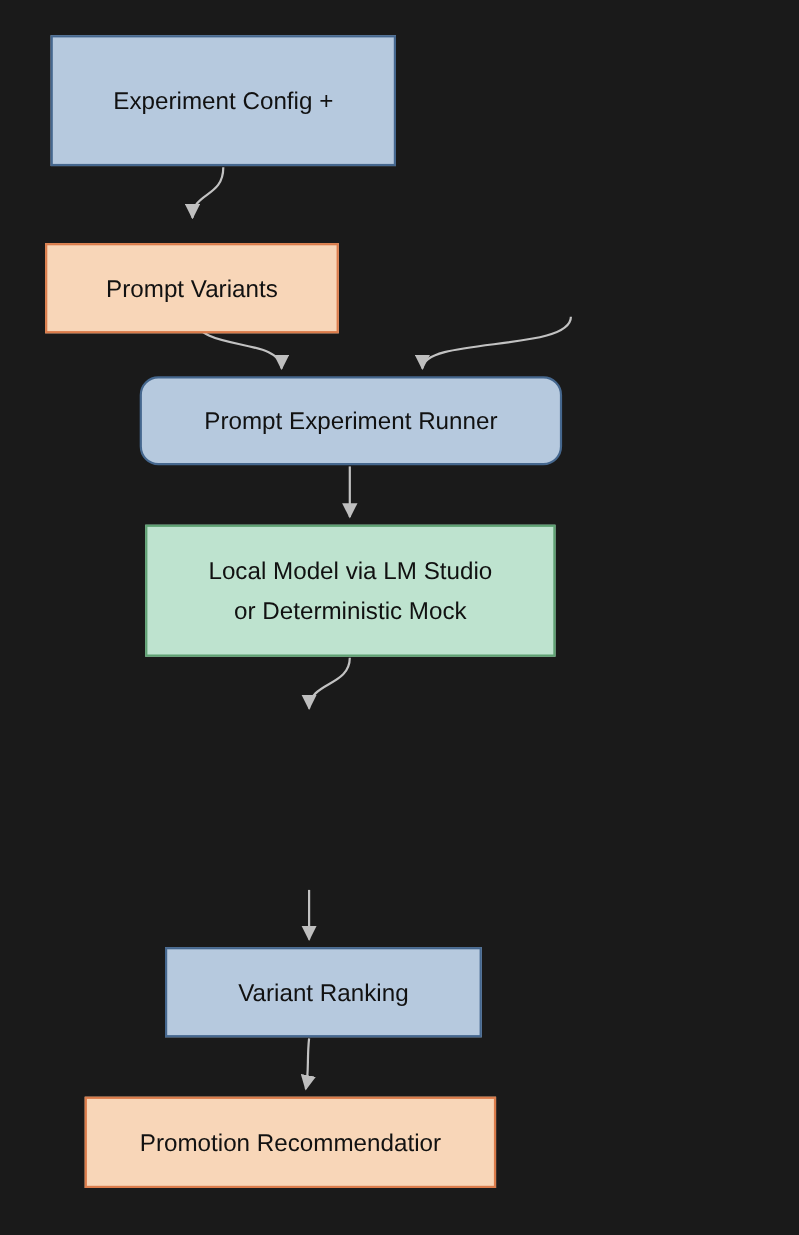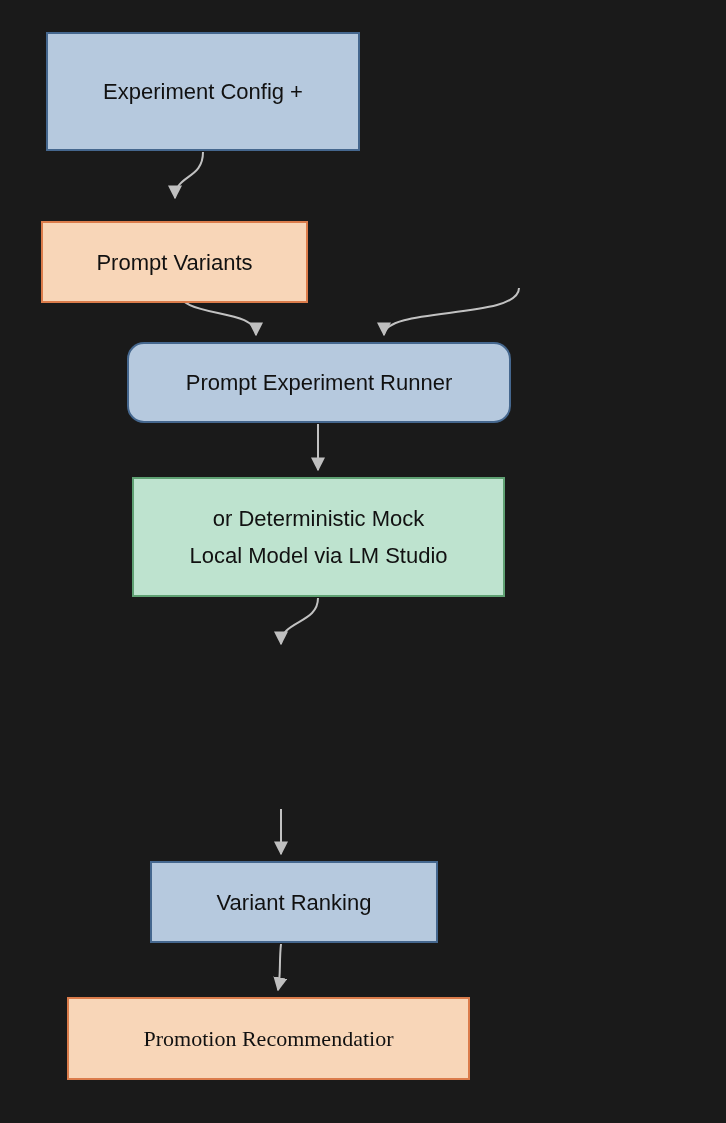--- a/index.html
+++ b/index.html
@@ -52,21 +52,21 @@
   .node.peach { background: var(--peach-fill); border-color: var(--peach-border); }
   .node.green { background: var(--green-fill); border-color: var(--green-border); }
 
   .n-config    { left: 46px;  top: 32px;  width: 314px; height: 119px; }
   .n-variants  { left: 41px;  top: 205px; width: 267px; height: 82px; margin-top: 16px;  }
   .n-evalset   { left: 360px; top: 205px; width: 320px; height: 82px;  }
   .n-runner    { left: 127px; top: 342px; width: 384px; height: 81px; border-radius: 17px;  }
   .n-model     { left: 132px; top: 477px; width: 373px; height: 120px; }
   .n-scoring   { left: 106px; top: 651px; width: 347px; height: 157px; }
   .n-ranking   { left: 150px; top: 861px; width: 288px; height: 82px;  }
-  .n-promotion { left: 67px;  top: 997px; width: 403px; height: 83px; font-family: Liberation Serif, serif;  }
+  .n-promotion { left: 77px;  top: 997px; width: 374px; height: 83px;  }
 </style>
 </head>
 <body>
 
 <div class="canvas">
 
   <svg class="edges" viewBox="0 0 726 1123" xmlns="http://www.w3.org/2000/svg">
     <defs>
       <marker id="arrow" viewBox="0 0 10 10" refX="9" refY="5" markerWidth="7" markerHeight="7" orient="auto-start-reverse">
         <path d="M0,0 L10,5 L0,10 z" fill="#bfbfbf"></path>
@@ -88,22 +88,22 @@
   <div class="node peach n-variants">
     <span class="line">Prompt Variants</span>
   </div>
 
 
   <div class="node blue n-runner">
     <span class="line">Prompt Experiment Runner</span>
   </div>
 
   <div class="node green n-model">
+    <span class="line">Local Model via LM Studio</span>
     <span class="line">or Deterministic Mock</span>
-    <span class="line">Local Model via LM Studio</span>
   </div>
 
 
   <div class="node blue n-ranking">
     <span class="line">Variant Ranking</span>
   </div>
 
   <div class="node peach n-promotion">
     <span class="line">Promotion Recommendatior</span>
   </div>

